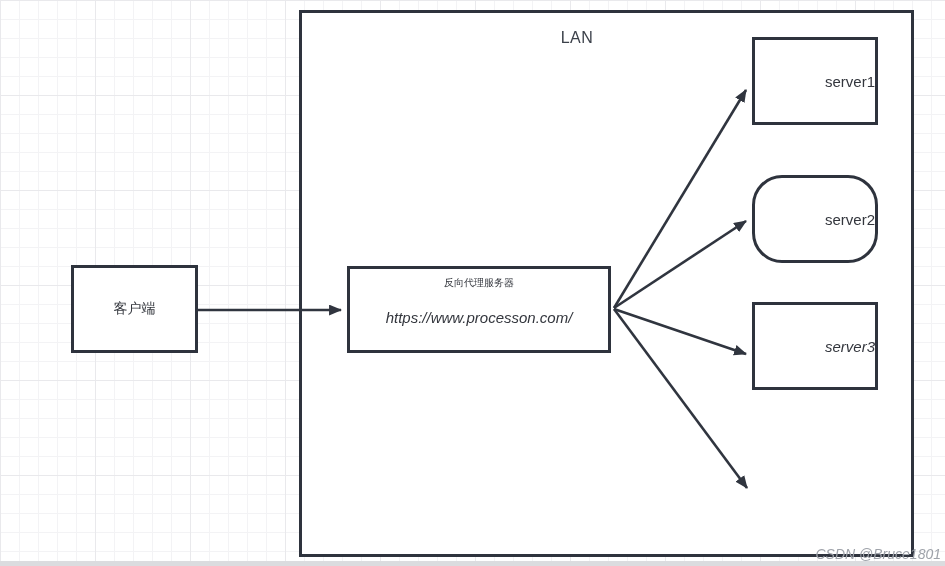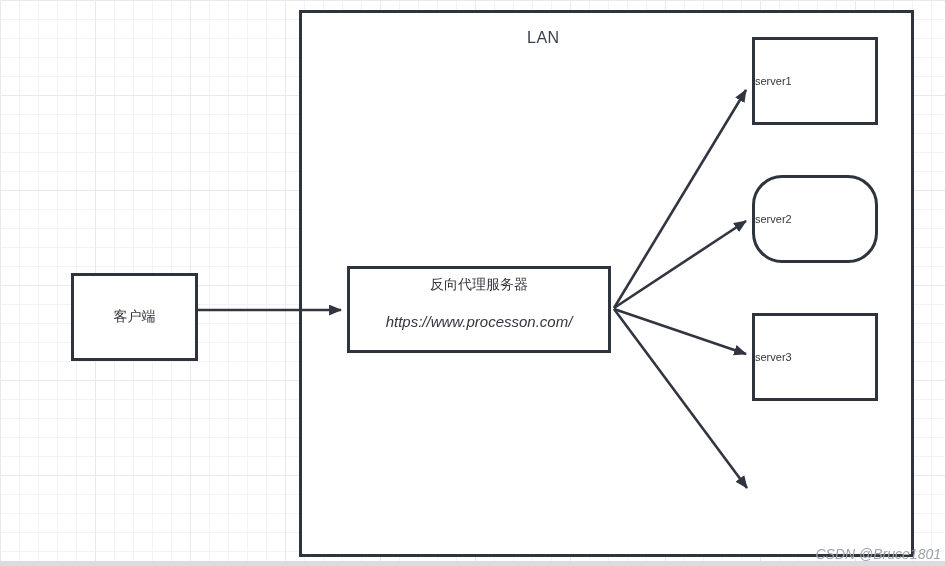--- a/index.html
+++ b/index.html
@@ -28,50 +28,49 @@
     color: #33363d;
   }
   #lan-box {
     left: 299px; top: 10px;
     width: 615px; height: 547px;
   }
   #lan-label {
     position: absolute;
     left: 225px; top: 16px;
     width: 100px;
-    text-align: left;
+    text-align: center;
     font-size: 16px;
     color: #3c414a;
     letter-spacing: 0.5px;
   }
   #client-box {
     left: 71px; top: 265px;
     width: 127px; height: 88px;
     display: flex; align-items: center; justify-content: center;
     font-size: 14px;
-    margin-top: 8px;
   }
   #proxy-box {
     left: 347px; top: 266px;
     width: 264px; height: 87px;
     display: flex; flex-direction: column;
     align-items: center;
     padding-top: 7px;
   }
-  #proxy-title { font-size: 14px; }
+  #proxy-title { font-size: 10px; }
   #proxy-url   { font-size: 15px; margin-top: 19px; font-style: italic; }
   .server-box {
     left: 752px;
     width: 126px; height: 88px;
-    display: flex; align-items: center; justify-content: flex-start;
-    font-size: 11px;
+    display: flex; align-items: center; justify-content: flex-end;
+    font-size: 15px;
   }
   #server-box-1 { top: 37px;  }
   #server-box-2 { top: 175px; border-radius: 30px; }
-  #server-box-3 { top: 313px; }
+  #server-box-3 { top: 302px; font-style: italic; }
   #server-box-4 { top: 448px; }
   #arrow-layer {
     position: absolute;
     left: 0; top: 0;
     width: 945px; height: 566px;
     pointer-events: none;
   }
   #arrow-layer line {
     stroke: #30353f;
     stroke-width: 2.6px;

